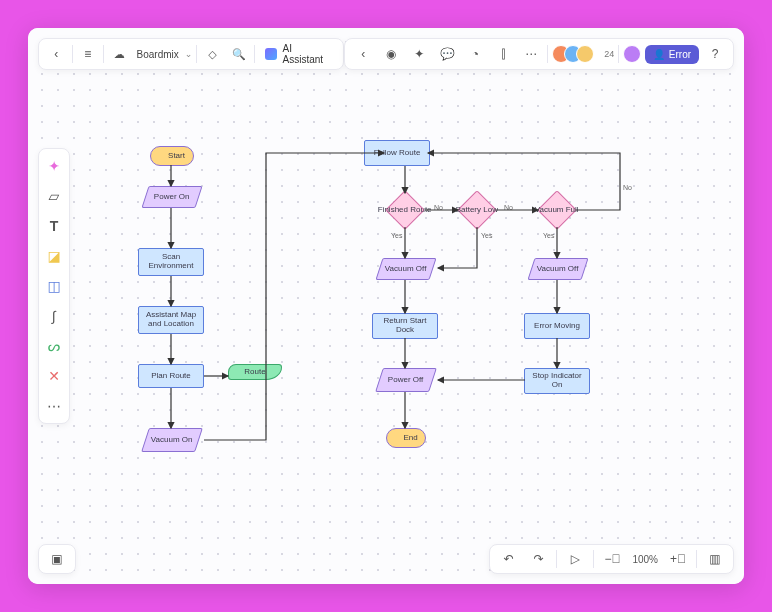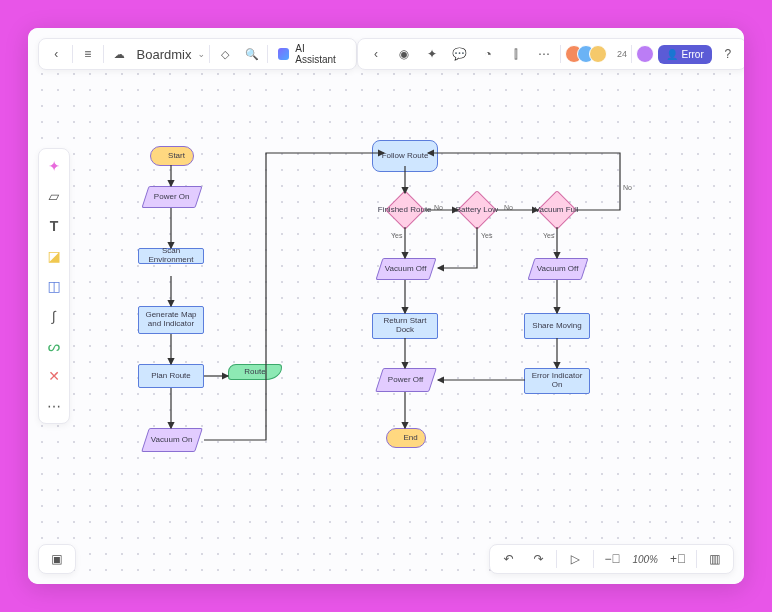--- a/index.html
+++ b/index.html
@@ -51,21 +51,21 @@
     border-radius: 4px;
     color: #555;
     font-size: 12px;
   }
   .tb-sep {
     width: 1px;
     height: 18px;
     background: #e5e5ef;
   }
   .doc-name {
-    font-size: 13px;
+    font-size: 10px;
     color: #444;
     padding: 0 2px;
   }
   .ai-btn {
     font-size: 10px;
     padding: 0 6px;
     color: #333;
     display: flex;
     align-items: center;
     gap: 6px;
@@ -133,21 +133,21 @@
     background: #fff;
     border: 1px solid #e8e8ef;
     border-radius: 8px;
     display: flex;
     align-items: center;
     height: 30px;
     padding: 0 6px;
     gap: 6px;
     box-shadow: 0 2px 6px rgba(0,0,0,0.05);
   }
-  .zoom-txt { font-size: 10px; color: #555; padding: 0 2px; font-style: italic; }
+  .zoom-txt { font-size: 10px; color: #555; padding: 0 2px; }
 
   
   .canvas {
     position: absolute;
     left: 0; top: 0; right: 0; bottom: 0;
     background-image: radial-gradient(circle, #d8d8e2 1px, transparent 1px);
     background-size: 16px 16px;
     background-position: 6px 6px;
     background-color: #fcfcfe;
   }
@@ -266,37 +266,37 @@
         <path d="M449,199 L449,240 L410,240"></path>
       </g>
     </svg>
 
     <div class="node terminator" style="left:122px; top:118px; width:44px; height:20px;">
         <span>Start</span>
       </div>
     <div class="node io" style="left:117px; top:158px; width:54px; height:22px;">
         <span>Power On</span>
       </div>
-    <div class="node process" style="left:110px; top:220px; width:66px; height:16px;">
+    <div class="node process" style="left:110px; top:220px; width:66px; height:28px;">
         <span>Scan Environment</span>
       </div>
     <div class="node process" style="left:110px; top:278px; width:66px; height:28px;">
-        <span>Generate Map and Indicator</span>
+        <span>Assistant Map and Location</span>
       </div>
     <div class="node process" style="left:110px; top:336px; width:66px; height:24px;">
         <span>Plan Route</span>
       </div>
     <div class="node ref" style="left:200px; top:336px; width:54px; height:16px;">
         <span>Route</span>
       </div>
     <div class="node io" style="left:117px; top:400px; width:54px; height:24px;">
         <span>Vacuum On</span>
       </div>
 
-    <div class="node process" style="left:344px; top:112px; width:66px; height:32px;border-radius:8px;">
+    <div class="node process" style="left:336px; top:112px; width:66px; height:26px;">
         <span>Follow Route</span>
       </div>
     <div class="node decision" style="left:363px; top:168px; width:28px; height:28px;">
         <span>Finished Route</span>
       </div>
     <div class="node decision" style="left:435px; top:168px; width:28px; height:28px;">
         <span>Battery Low</span>
       </div>
     <div class="node decision" style="left:515px; top:168px; width:28px; height:28px;">
         <span>Vacuum Full</span>
@@ -306,28 +306,28 @@
         <span>Vacuum Off</span>
       </div>
     <div class="node io" style="left:503px; top:230px; width:54px; height:22px;">
         <span>Vacuum Off</span>
       </div>
 
     <div class="node process" style="left:344px; top:285px; width:66px; height:26px;">
         <span>Return Start Dock</span>
       </div>
     <div class="node process" style="left:496px; top:285px; width:66px; height:26px;">
-        <span>Share Moving</span>
+        <span>Error Moving</span>
       </div>
 
     <div class="node io" style="left:351px; top:340px; width:54px; height:24px;">
         <span>Power Off</span>
       </div>
     <div class="node process" style="left:496px; top:340px; width:66px; height:26px;">
-        <span>Error Indicator On</span>
+        <span>Stop Indicator On</span>
       </div>
 
     <div class="node terminator" style="left:358px; top:400px; width:40px; height:20px;">
         <span>End</span>
       </div>
 
     <div class="edge-label" style="left:406px; top:176px;">No</div>
     <div class="edge-label" style="left:476px; top:176px;">No</div>
     <div class="edge-label" style="left:595px; top:156px;">No</div>
     <div class="edge-label" style="left:363px; top:204px;">Yes</div>

